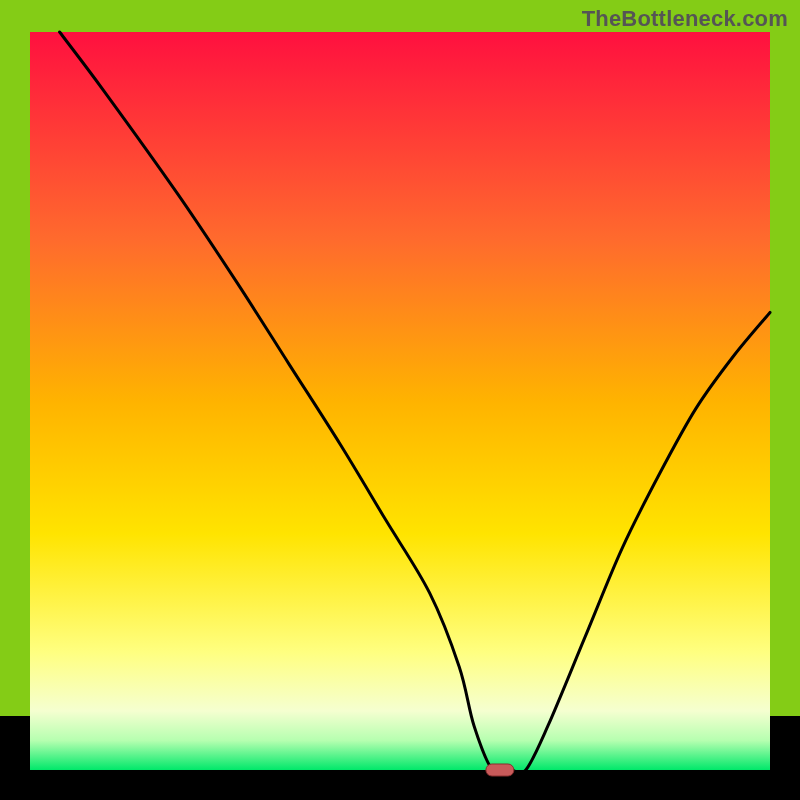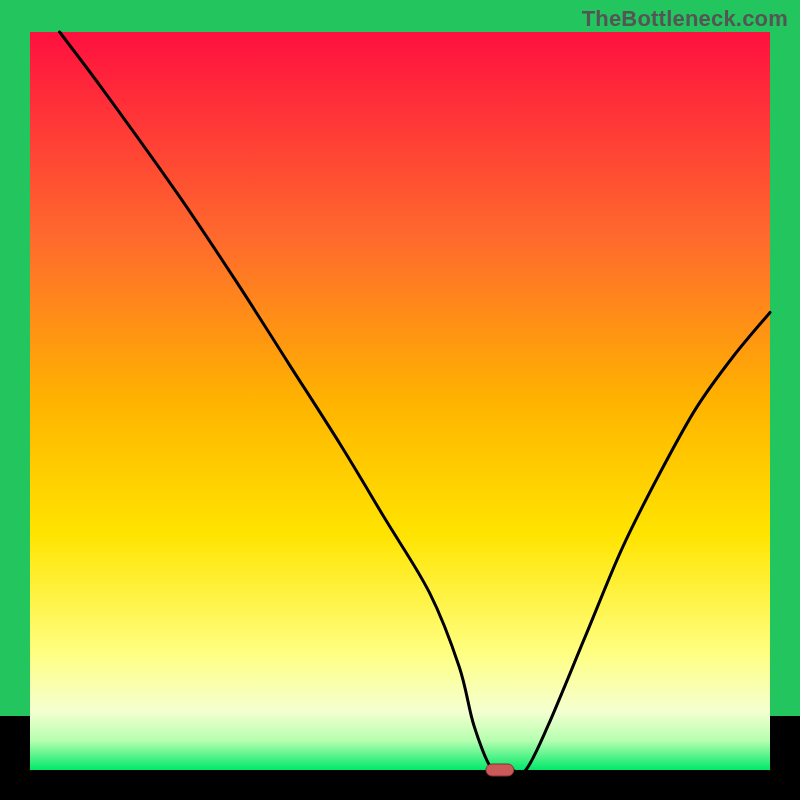--- a/index.html
+++ b/index.html
@@ -9,21 +9,21 @@
     height: 800px;
     background: #000;
     overflow: hidden;
   }
   .frame {
     position: absolute;
     left: 0;
     top: 0;
     width: 800px;
     height: 716px;
-    background: #22c55e;
+    background: #84cc16;
   }
   .attribution {
     position: absolute;
     top: 6px;
     right: 12px;
     font-family: Arial, Helvetica, sans-serif;
     font-weight: bold;
     font-size: 22px;
     color: #555555;
     letter-spacing: 0.2px;

